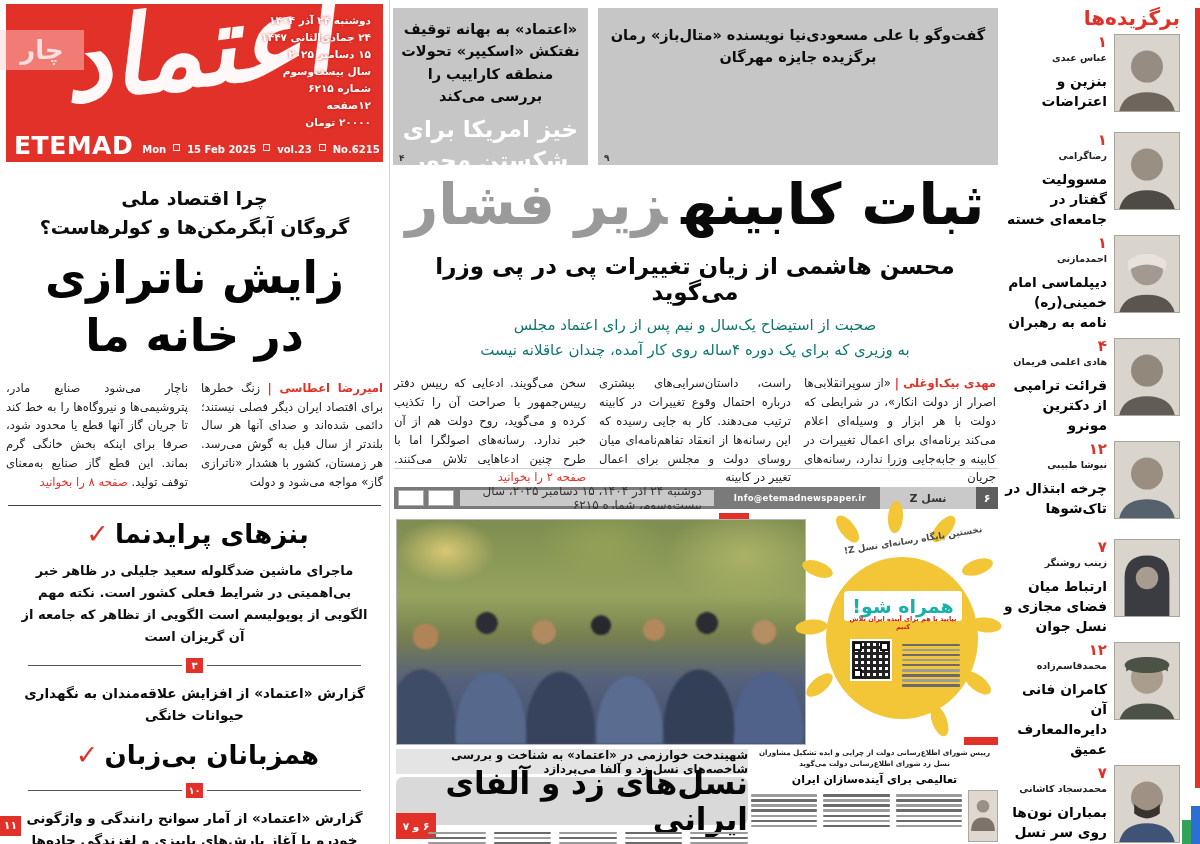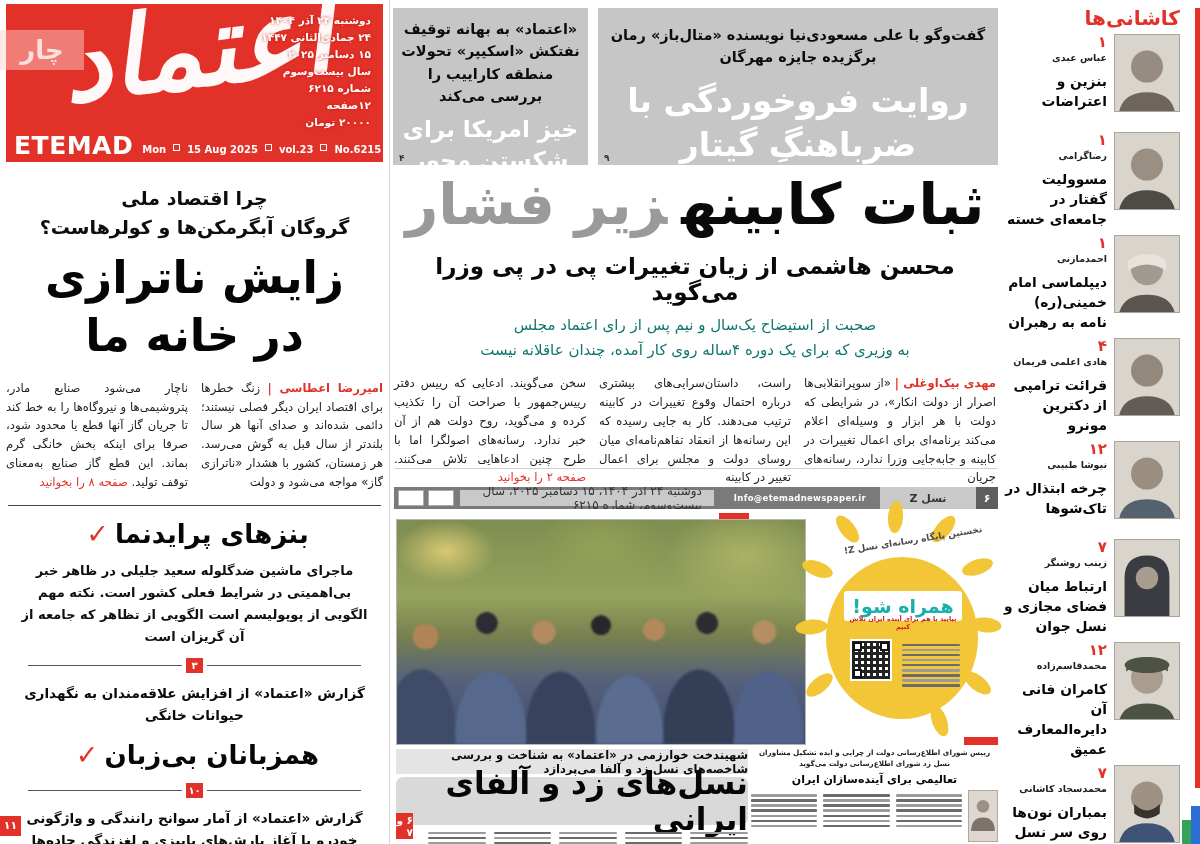--- a/index.html
+++ b/index.html
@@ -116,21 +116,21 @@
   .ip-title{font-size:11px;font-weight:bold;color:#050505;text-align:center;margin:3px 0 4px;}
   .ip-body{display:flex;gap:6px;}
   .ip-body .mcol{flex:1;padding-top:2px;}
   .ip-portrait{width:30px;height:52px;background:#ded8d0;border:1px solid #b0a89e;position:relative;overflow:hidden;flex:none;}
   .ip-portrait svg{position:absolute;left:0;top:4px;width:100%;}
 
   .ip-kickstrip{position:absolute;left:2px;top:280px;width:352px;height:25px;background:#e4e4e4;display:flex;align-items:center;justify-content:center;font-size:11.5px;font-weight:bold;direction:rtl;color:#0b0b0b;}
   .ip-headstrip{position:absolute;left:2px;top:308px;width:352px;height:48px;background:#d9d9d9;display:flex;align-items:center;justify-content:center;font-size:31px;font-weight:bold;direction:rtl;color:#060606;letter-spacing:-1px;border-radius:7px;}
   .ip-micro{position:absolute;left:34px;top:360px;width:320px;display:flex;gap:8px;}
   .ip-micro .mcol{flex:1;}
-  .ip-pages{position:absolute;left:2px;top:344px;width:17px;height:26px;background:var(--red);color:#fff;font-size:10.5px;font-weight:bold;display:flex;align-items:center;justify-content:center;direction:rtl;}
+  .ip-pages{position:absolute;left:2px;top:344px;width:40px;height:26px;background:var(--red);color:#fff;font-size:10.5px;font-weight:bold;display:flex;align-items:center;justify-content:center;direction:rtl;}
 
   
   .sidebar{position:absolute;left:1002px;top:0;width:198px;height:844px;direction:rtl;padding:6px 10px 0 0;}
   .sidebar::before{content:"";position:absolute;right:0;top:8px;width:5px;height:780px;background:var(--red);}
   .sb-title{color:var(--red);font-size:20px;font-weight:bold;text-align:right;padding-right:10px;margin-bottom:4px;}
   .sb-item{display:flex;gap:7px;padding-right:10px;margin-bottom:6px;min-height:92px;align-items:flex-start;}
   .sb-photo{width:66px;height:78px;background:#d9d4cc;border:1px solid #a9a49c;flex:none;position:relative;overflow:hidden;}
   .sb-photo svg{position:absolute;left:0;top:6px;width:100%;}
   .sb-text{flex:1;text-align:right;padding-top:1px;}
   .sb-num{color:var(--red);font-size:15px;font-weight:bold;line-height:1;}
@@ -156,21 +156,21 @@
         <div>سال بیست‌وسوم</div>
         <div>شماره ۶۲۱۵</div>
         <div>۱۲صفحه</div>
         <div>۲۰۰۰۰ تومان</div>
       </div>
       <div class="logo-footer">
         <span class="latin-name">ETEMAD</span>
         <div class="eng-items">
           <span>Mon</span>
             <i class="sq"></i>
-          <span>15 Aug 2025</span>
+          <span>15 Feb 2025</span>
             <i class="sq"></i>
           <span>vol.23</span>
             <i class="sq"></i>
           <span>No.6215</span>
 
         </div>
       </div>
     </div>
     <div class="watermark">چار</div>
 
@@ -218,21 +218,20 @@
   <div class="col-main">
 
     <div class="topbox tb-a">
       <div class="tb-kicker">«اعتماد» به بهانه توقیف نفتکش «اسکیپر» تحولات منطقه کاراییب را بررسی می‌کند</div>
       <div class="tb-head">خیز امریکا برای شکستن محور «کاراکاس-هاوانا»</div>
       <div class="tb-page">۴</div>
     </div>
 
     <div class="topbox tb-b">
       <div class="tb-kicker">گفت‌وگو با علی مسعودی‌نیا نویسنده «متال‌باز» رمان برگزیده جایزه مهرگان</div>
-      <div class="tb-head">روایت فروخوردگی با ضرباهنگِ گیتار</div>
       <div class="tb-page">۹</div>
     </div>
 
     <div class="lead">
       <div class="lead-h1">
         <span class="hl-black">ثبات کابینه</span><span class="hl-gray">زیر فشار</span>
       </div>
       <div class="lead-deck">محسن هاشمی از زیان تغییرات پی در پی وزرا می‌گوید</div>
       <div class="lead-sub">
         <div>صحبت از استیضاح یک‌سال و نیم پس از رای اعتماد مجلس</div>
@@ -363,21 +362,21 @@
         <div class="mcol">
             <div class="microbar lt"></div>
             <div class="microbar"></div>
             <div class="microbar lt"></div>
           </div>
       </div>
     </div>
   </div>
 
   <div class="sidebar">
-    <div class="sb-title">کاشانی‌ها</div>
+    <div class="sb-title">برگزیده‌ها</div>
 
     <div class="sb-item">
       <div class="sb-photo">
           <svg viewBox="0 0 40 50" xmlns="http://www.w3.org/2000/svg">
             <circle cx="20" cy="16" r="10" fill="#968c82"></circle>
             <path d="M2 50 Q2 32 20 32 Q38 32 38 50 Z" fill="#6e655d"></path>
           </svg>
         </div>
       <div class="sb-text">
         <div class="sb-num">۱</div>

